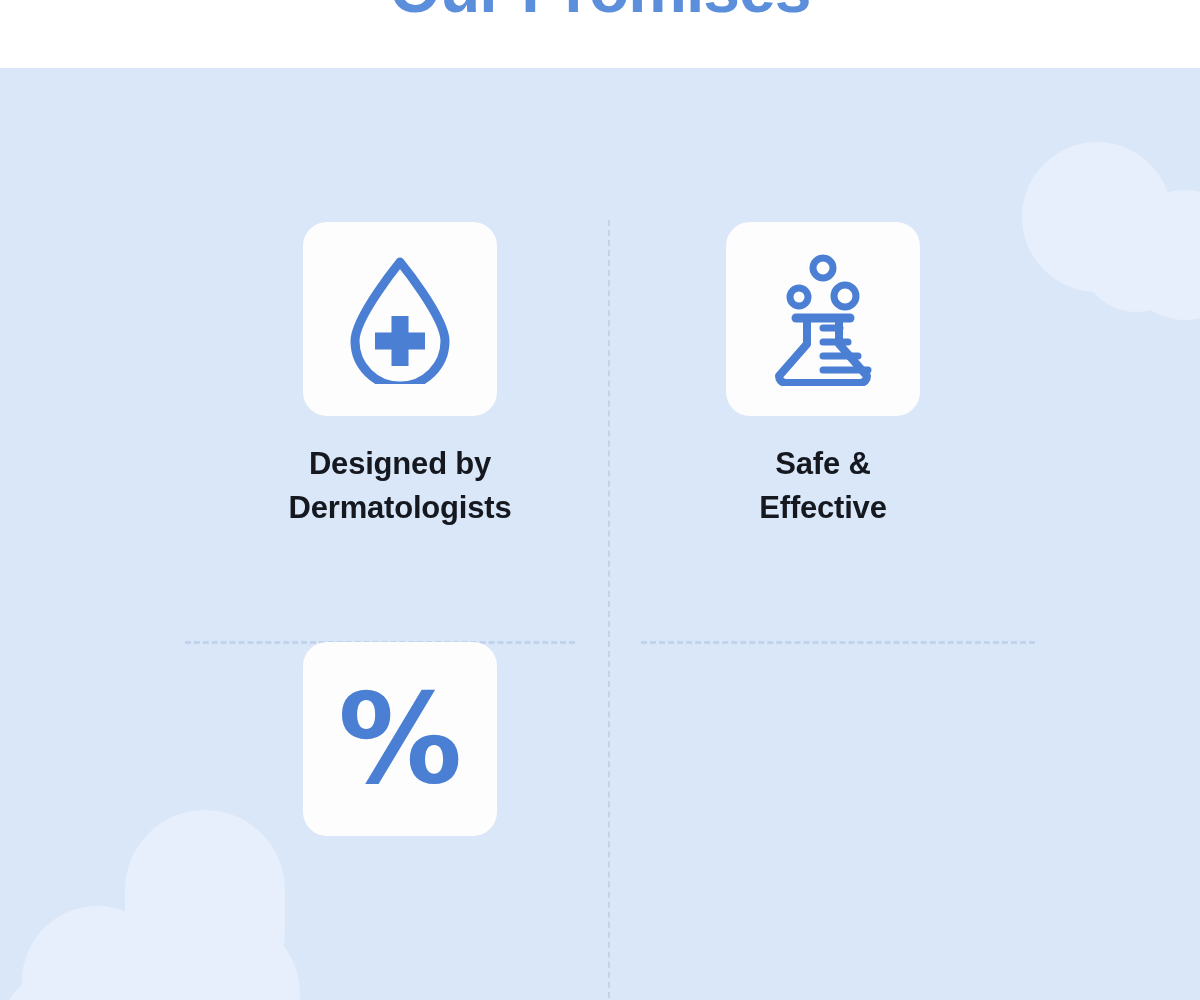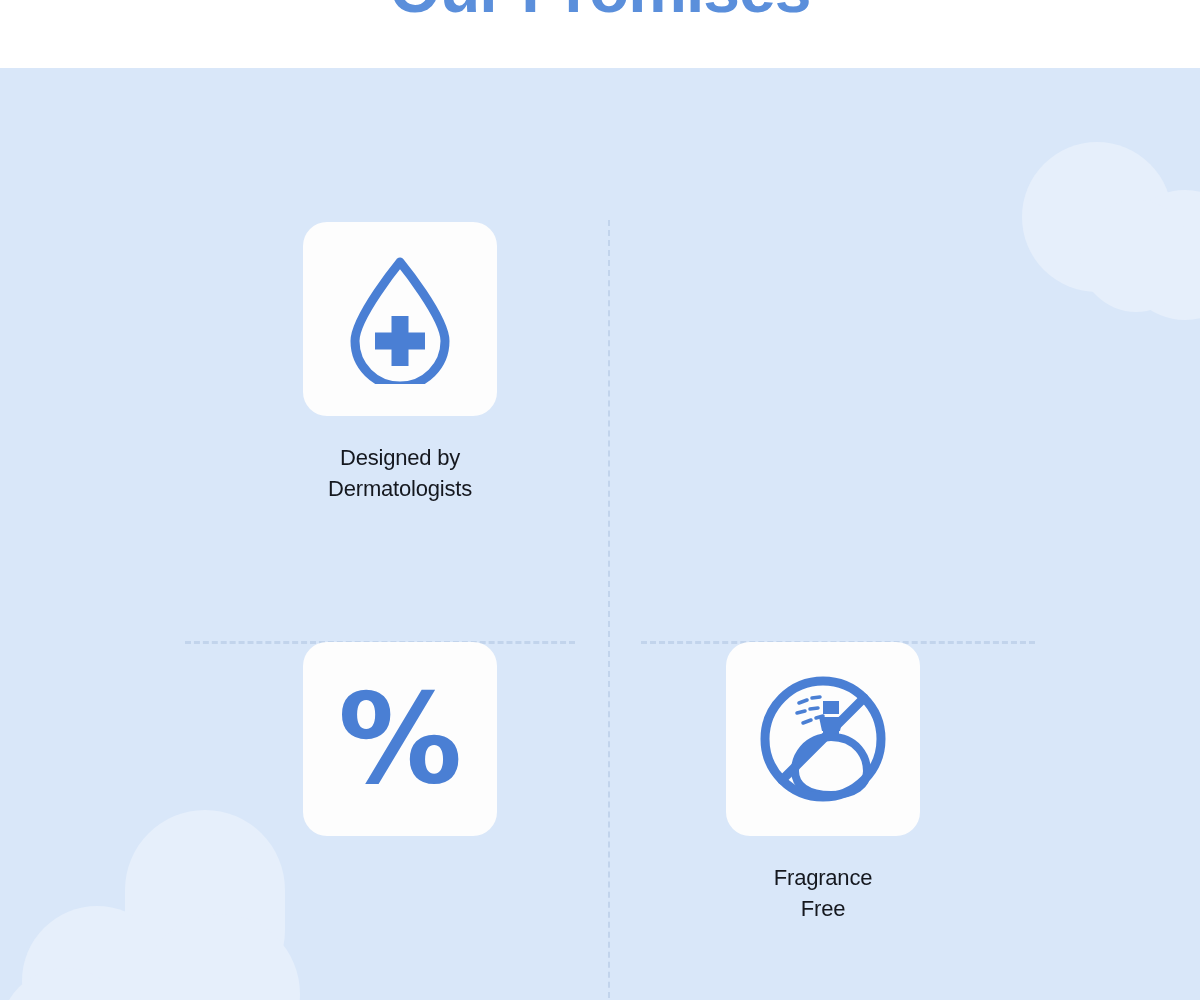--- a/index.html
+++ b/index.html
@@ -128,22 +128,22 @@
     background: #fdfdfd;
     border-radius: 24px;
     display: flex;
     align-items: center;
     justify-content: center;
   }
   .icon-card svg { display: block; }
 
   .promise-label {
     margin-top: 26px;
-    font-size: 22px;
-    font-weight: normal;
+    font-size: 31px;
+    font-weight: bold;
     line-height: 1.42;
     color: #15181f;
     letter-spacing: -0.2px;
     white-space: pre-line;
   }
 
   .percent-glyph {
     font-size: 124px;
     font-weight: bold;
     color: #4a7fd4;
@@ -182,54 +182,43 @@
             <svg width="118" height="130" viewBox="0 0 118 130" fill="none">
               <path d="M59 8 C59 8 14 63 14 87 A45 45 0 0 0 104 87 C104 63 59 8 59 8 Z" stroke="#4a7fd4" stroke-width="9" stroke-linejoin="round" fill="none"></path>
               <path d="M59 62 L59 112 M34 87 L84 87" stroke="#4a7fd4" stroke-width="17" stroke-linecap="butt"></path>
             </svg>
           </span>
         </div>
         <div class="promise-label">Designed by
 Dermatologists</div>
       </div>
 
+      <div class="promise-item cell-1">
+        <div class="icon-card">
+          <span>
+            <svg width="122" height="134" viewBox="0 0 122 134" fill="none">
+
+              <circle cx="61" cy="16" r="10" stroke="#4a7fd4" stroke-width="7" fill="none"></circle>
+              <circle cx="37" cy="45" r="9" stroke="#4a7fd4" stroke-width="7" fill="none"></circle>
+              <circle cx="83" cy="44" r="11" stroke="#4a7fd4" stroke-width="7" fill="none"></circle>
+
+              <path d="M34 66 L88 66" stroke="#4a7fd4" stroke-width="9" stroke-linecap="round"></path>
+
+              <path d="M45 68 L45 92 L17 124 A7 7 0 0 0 23 131 L99 131 A7 7 0 0 0 105 124 L77 92 L77 68" stroke="#4a7fd4" stroke-width="8" stroke-linejoin="round" stroke-linecap="round" fill="none"></path>
+
+              <path d="M61 76 L78 76 M61 90 L86 90 M61 104 L96 104 M61 118 L106 118" stroke="#4a7fd4" stroke-width="7" stroke-linecap="round"></path>
+            </svg>
+          </span>
+        </div>
+        <div class="promise-label">Safe &amp;
+Effective</div>
+      </div>
 
       <div class="promise-item cell-2">
         <div class="icon-card">
           <span class="percent-glyph">%</span>
         </div>
       </div>
 
-      <div class="promise-item cell-3">
-        <div class="icon-card">
-          <span>
-            <svg width="132" height="132" viewBox="0 0 132 132" fill="none">
-
-              <g stroke="#4a7fd4" stroke-width="3.5" stroke-linecap="round">
-                <path d="M42 30 L50 27"></path>
-                <path d="M55 25 L63 24"></path>
-                <path d="M40 40 L48 38"></path>
-                <path d="M53 36 L61 35"></path>
-                <path d="M46 50 L54 47"></path>
-                <path d="M59 45 L66 43"></path>
-              </g>
-
-              <rect x="66" y="28" width="16" height="13" fill="#4a7fd4"></rect>
-
-              <path d="M62 44 L86 44 L83 58 L65 58 Z" fill="#4a7fd4"></path>
-
-              <path d="M66 58 L82 58 L82 68 L66 68 Z" fill="#4a7fd4"></path>
-
-              <path d="M74 64 C48 64 38 84 38 98 C38 112 50 122 74 122 C98 122 110 112 110 98 C110 84 100 64 74 64 Z" stroke="#4a7fd4" stroke-width="8" fill="none"></path>
-
-              <circle cx="66" cy="66" r="58" stroke="#4a7fd4" stroke-width="9" fill="none"></circle>
-
-              <path d="M25 107 L107 25" stroke="#4a7fd4" stroke-width="9" stroke-linecap="round"></path>
-            </svg>
-          </span>
-        </div>
-        <div class="promise-label">Fragrance
-Free</div>
-      </div>
 
     </div>
   </div>
 </div>
 
 </body></html>

